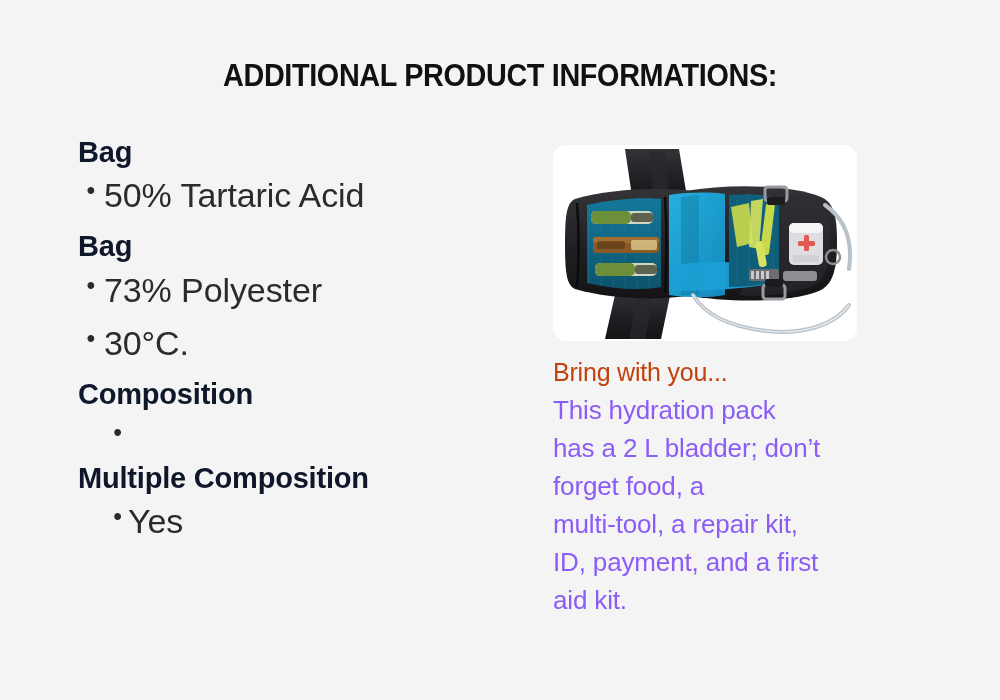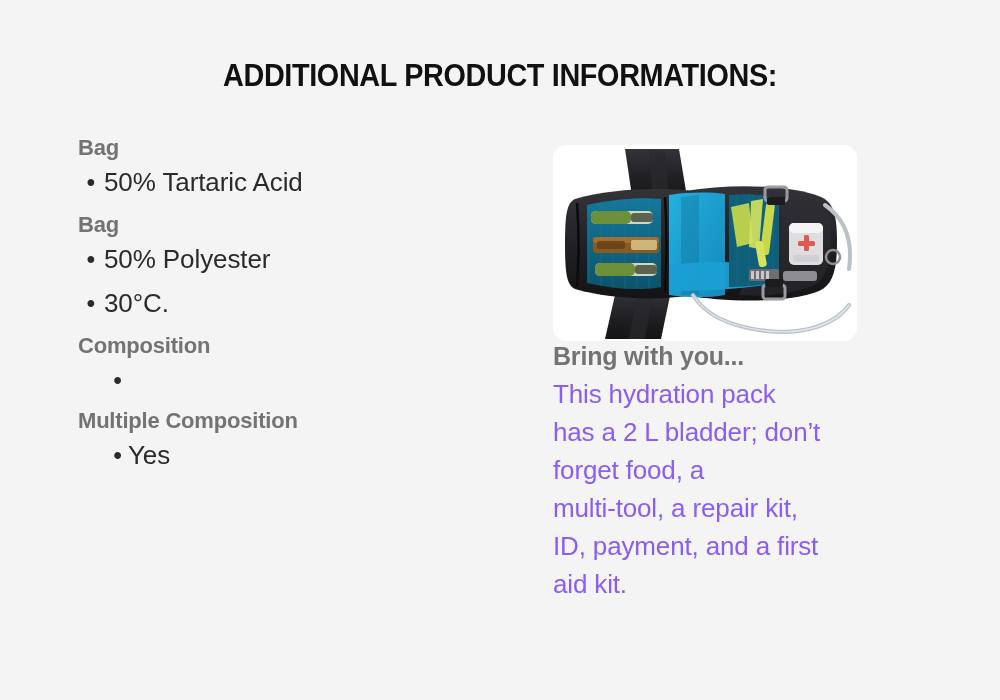--- a/index.html
+++ b/index.html
@@ -36,42 +36,42 @@
   .spec-column {
     position: absolute;
     left: 78px;
     top: 135px;
     width: 440px;
   }
   .spec-block {
     margin-bottom: 14px;
   }
   .spec-heading {
-    font-size: 22px;
+    font-size: 29px;
     font-weight: bold;
     letter-spacing: -0.2px;
-    color: #737373;
+    color: #0f172a;
     line-height: 1.18;
     margin: 0;
   }
   .spec-value-row {
     display: flex;
     align-items: flex-start;
     margin-top: 7px;
   }
   .spec-bullet {
     font-size: 25px;
     line-height: 1.15;
     color: #2b2b2b;
     width: 26px;
     flex: 0 0 26px;
     text-align: center;
   }
   .spec-value {
-    font-size: 26px;
+    font-size: 34px;
     font-weight: 300;
     line-height: 1.15;
     color: #2b2b2b;
     letter-spacing: -0.1px;
   }
   .spec-block.indented .spec-bullet {
     width: 44px;
     flex: 0 0 44px;
     text-align: right;
     padding-right: 6px;
@@ -92,24 +92,25 @@
     overflow: hidden;
     position: relative;
   }
   .product-figure svg {
     display: block;
     width: 100%;
     height: 100%;
   }
 
   .bring-heading {
+    margin-top: 16px;
     font-size: 25px;
-    font-weight: bold;
+    font-weight: normal;
     letter-spacing: -0.2px;
-    color: #737373;
+    color: #c2410c;
     line-height: 1.2;
   }
   .bring-body {
     margin-top: 4px;
     font-size: 26px;
     font-weight: 300;
     line-height: 38px;
     color: #8b5cf6;
     letter-spacing: -0.15px;
     width: 380px;
@@ -128,21 +129,21 @@
     <div class="spec-value-row">
       <span class="spec-bullet">•</span>
       <span class="spec-value">50% Tartaric Acid</span>
     </div>
   </div>
 
   <div class="spec-block">
     <div class="spec-heading">Bag</div>
     <div class="spec-value-row">
       <span class="spec-bullet">•</span>
-      <span class="spec-value">50% Polyester</span>
+      <span class="spec-value">73% Polyester</span>
     </div>
   </div>
 
   <div class="spec-block">
     <div class="spec-value-row">
       <span class="spec-bullet">•</span>
       <span class="spec-value">30°C.</span>
     </div>
   </div>
 

